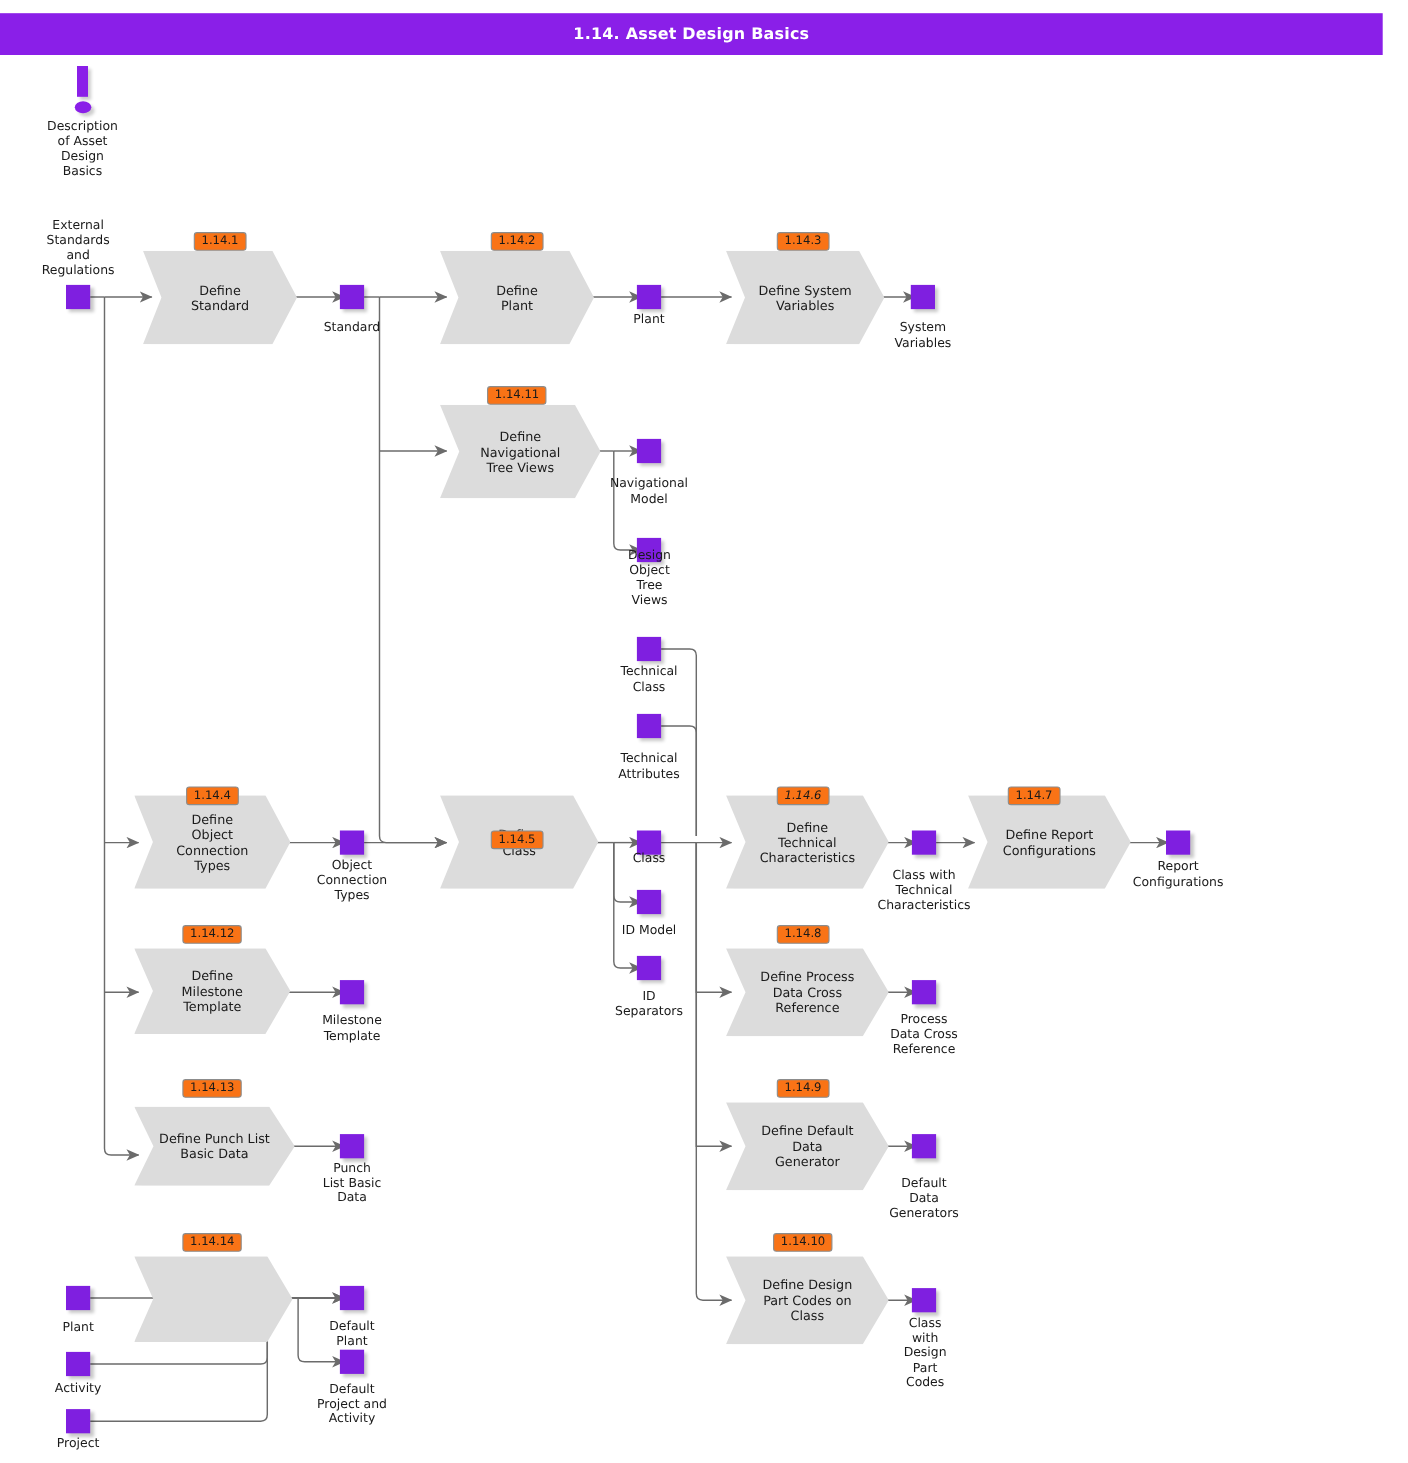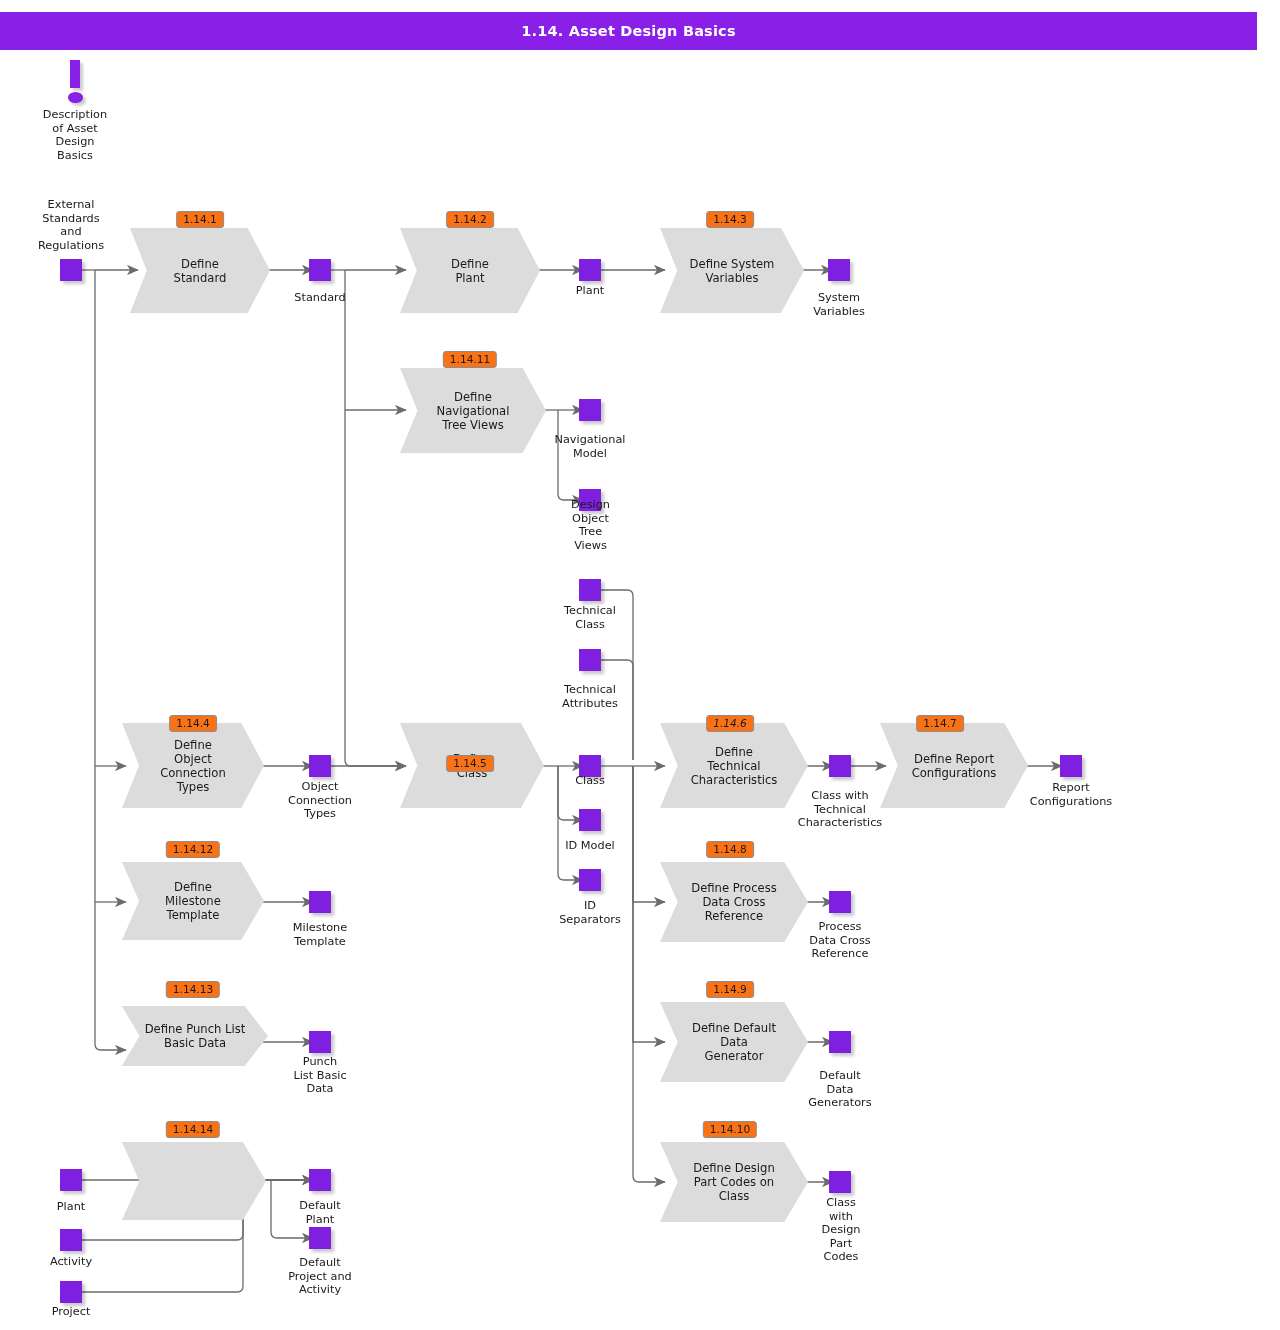--- a/index.html
+++ b/index.html
@@ -403,21 +403,21 @@
   <div class="proc-id" style="left:193px;top:858px;transform:translate(-50%,-100%);">1.14.12</div>
 
   <div class="proc" style="left:660px;top:862px;width:148px;height:80px;">
     <div class="shape"></div>
     <div class="ptext">Define Process
 Data Cross
 Reference</div>
   </div>
   <div class="proc-id" style="left:730px;top:858px;transform:translate(-50%,-100%);">1.14.8</div>
 
-  <div class="proc" style="left:122px;top:1006px;width:146px;height:60px;">
+  <div class="proc" style="left:122px;top:1006px;width:146px;height:72px;">
     <div class="shape"></div>
     <div class="ptext">Define Punch List
 Basic Data</div>
   </div>
   <div class="proc-id" style="left:193px;top:998px;transform:translate(-50%,-100%);">1.14.13</div>
 
   <div class="proc" style="left:660px;top:1002px;width:148px;height:80px;">
     <div class="shape"></div>
     <div class="ptext">Define Default
 Data

